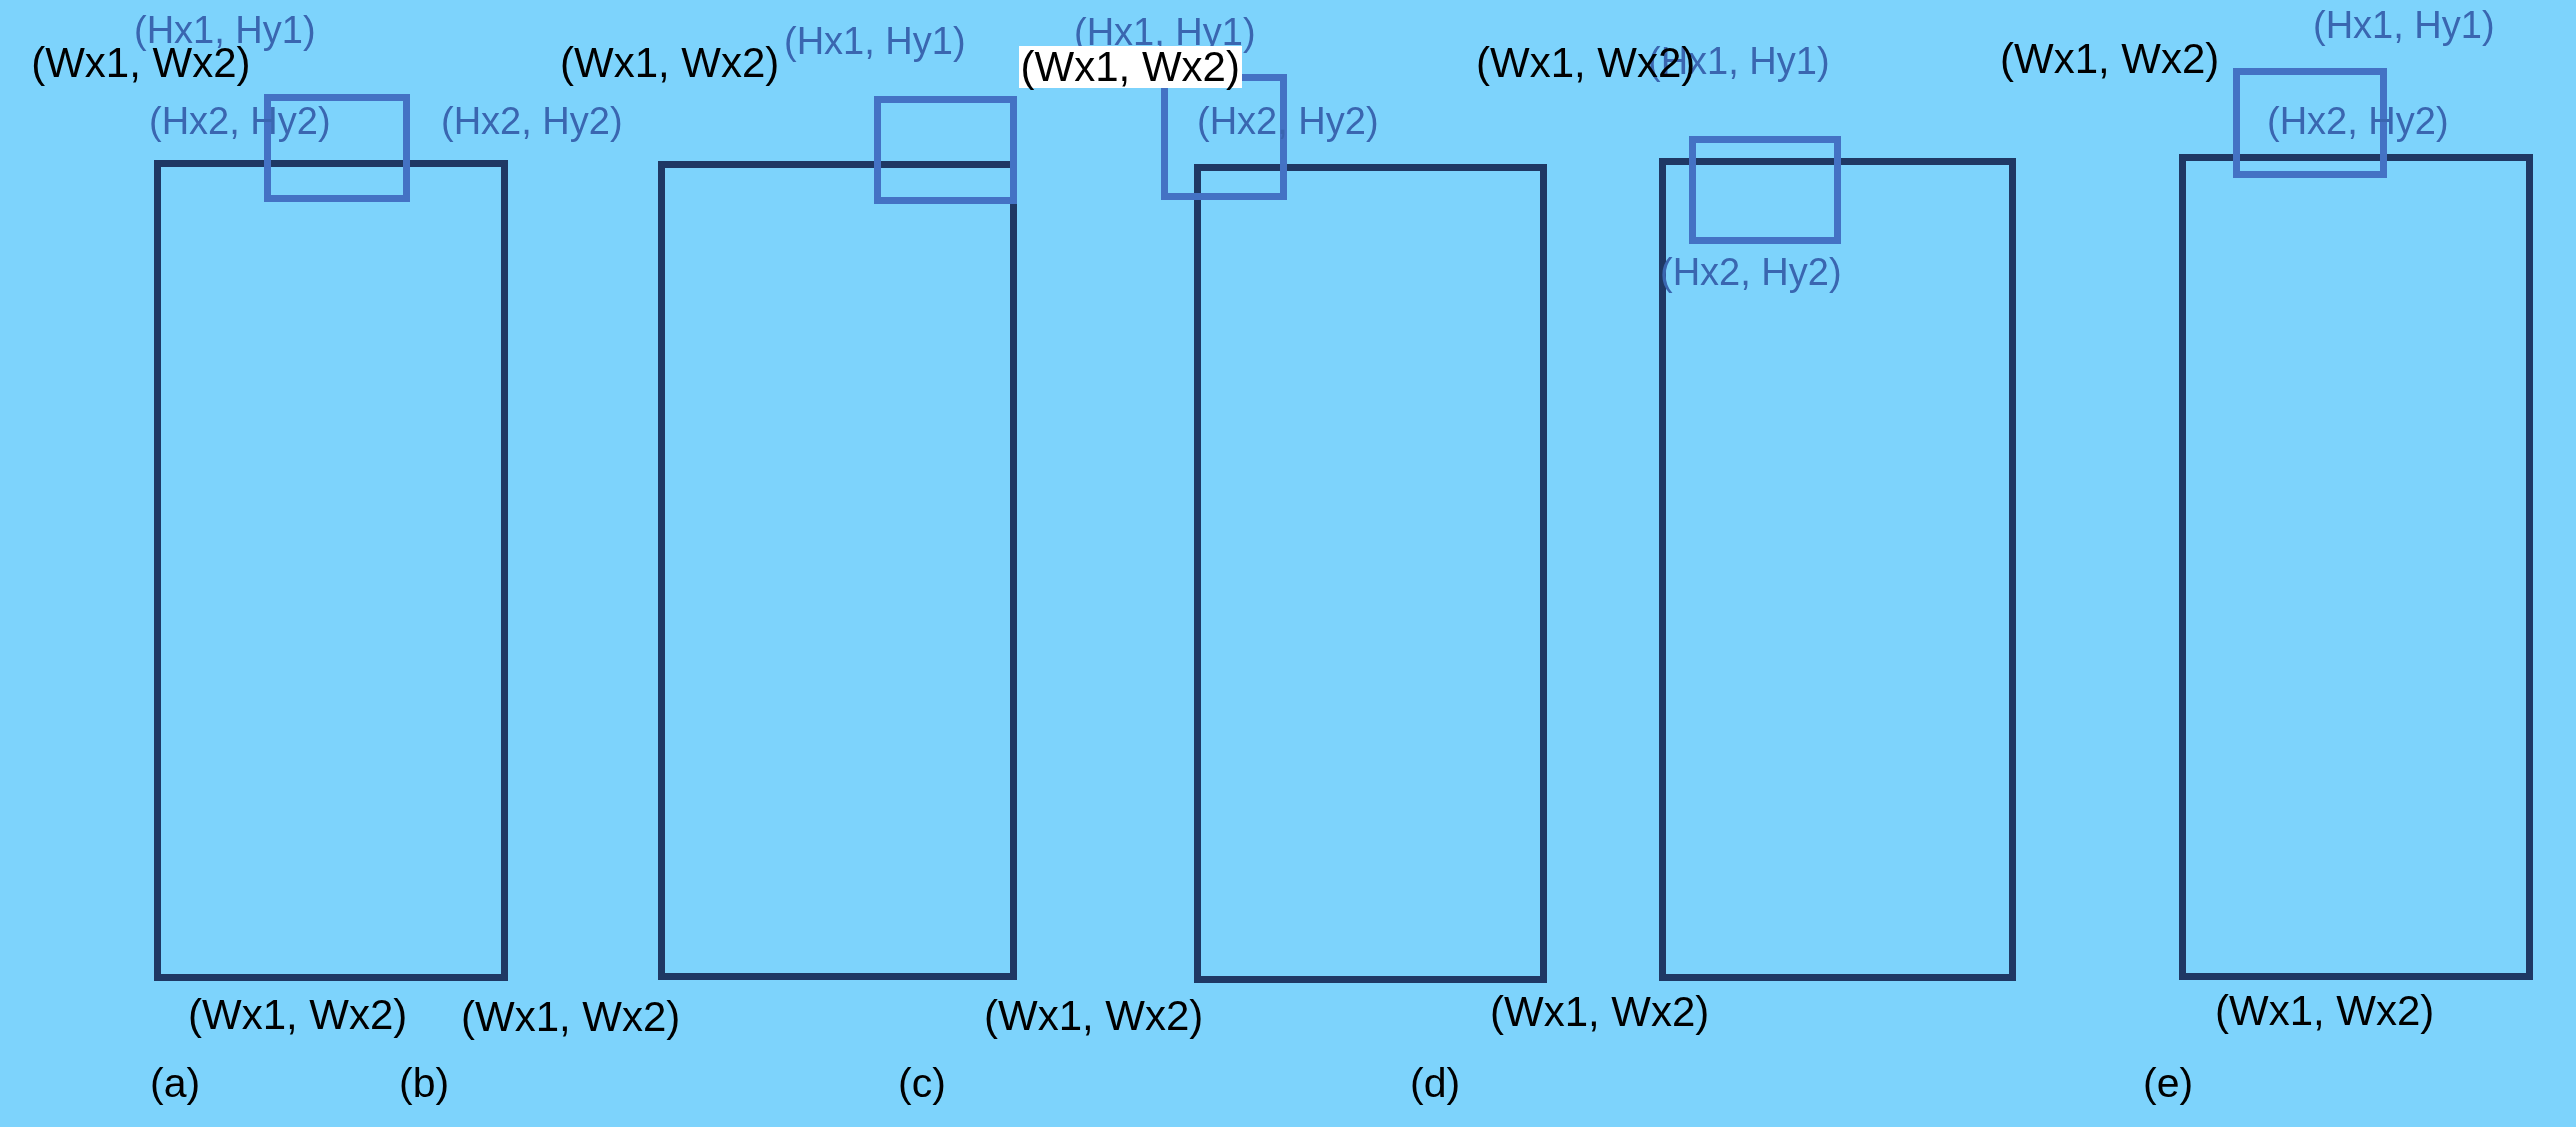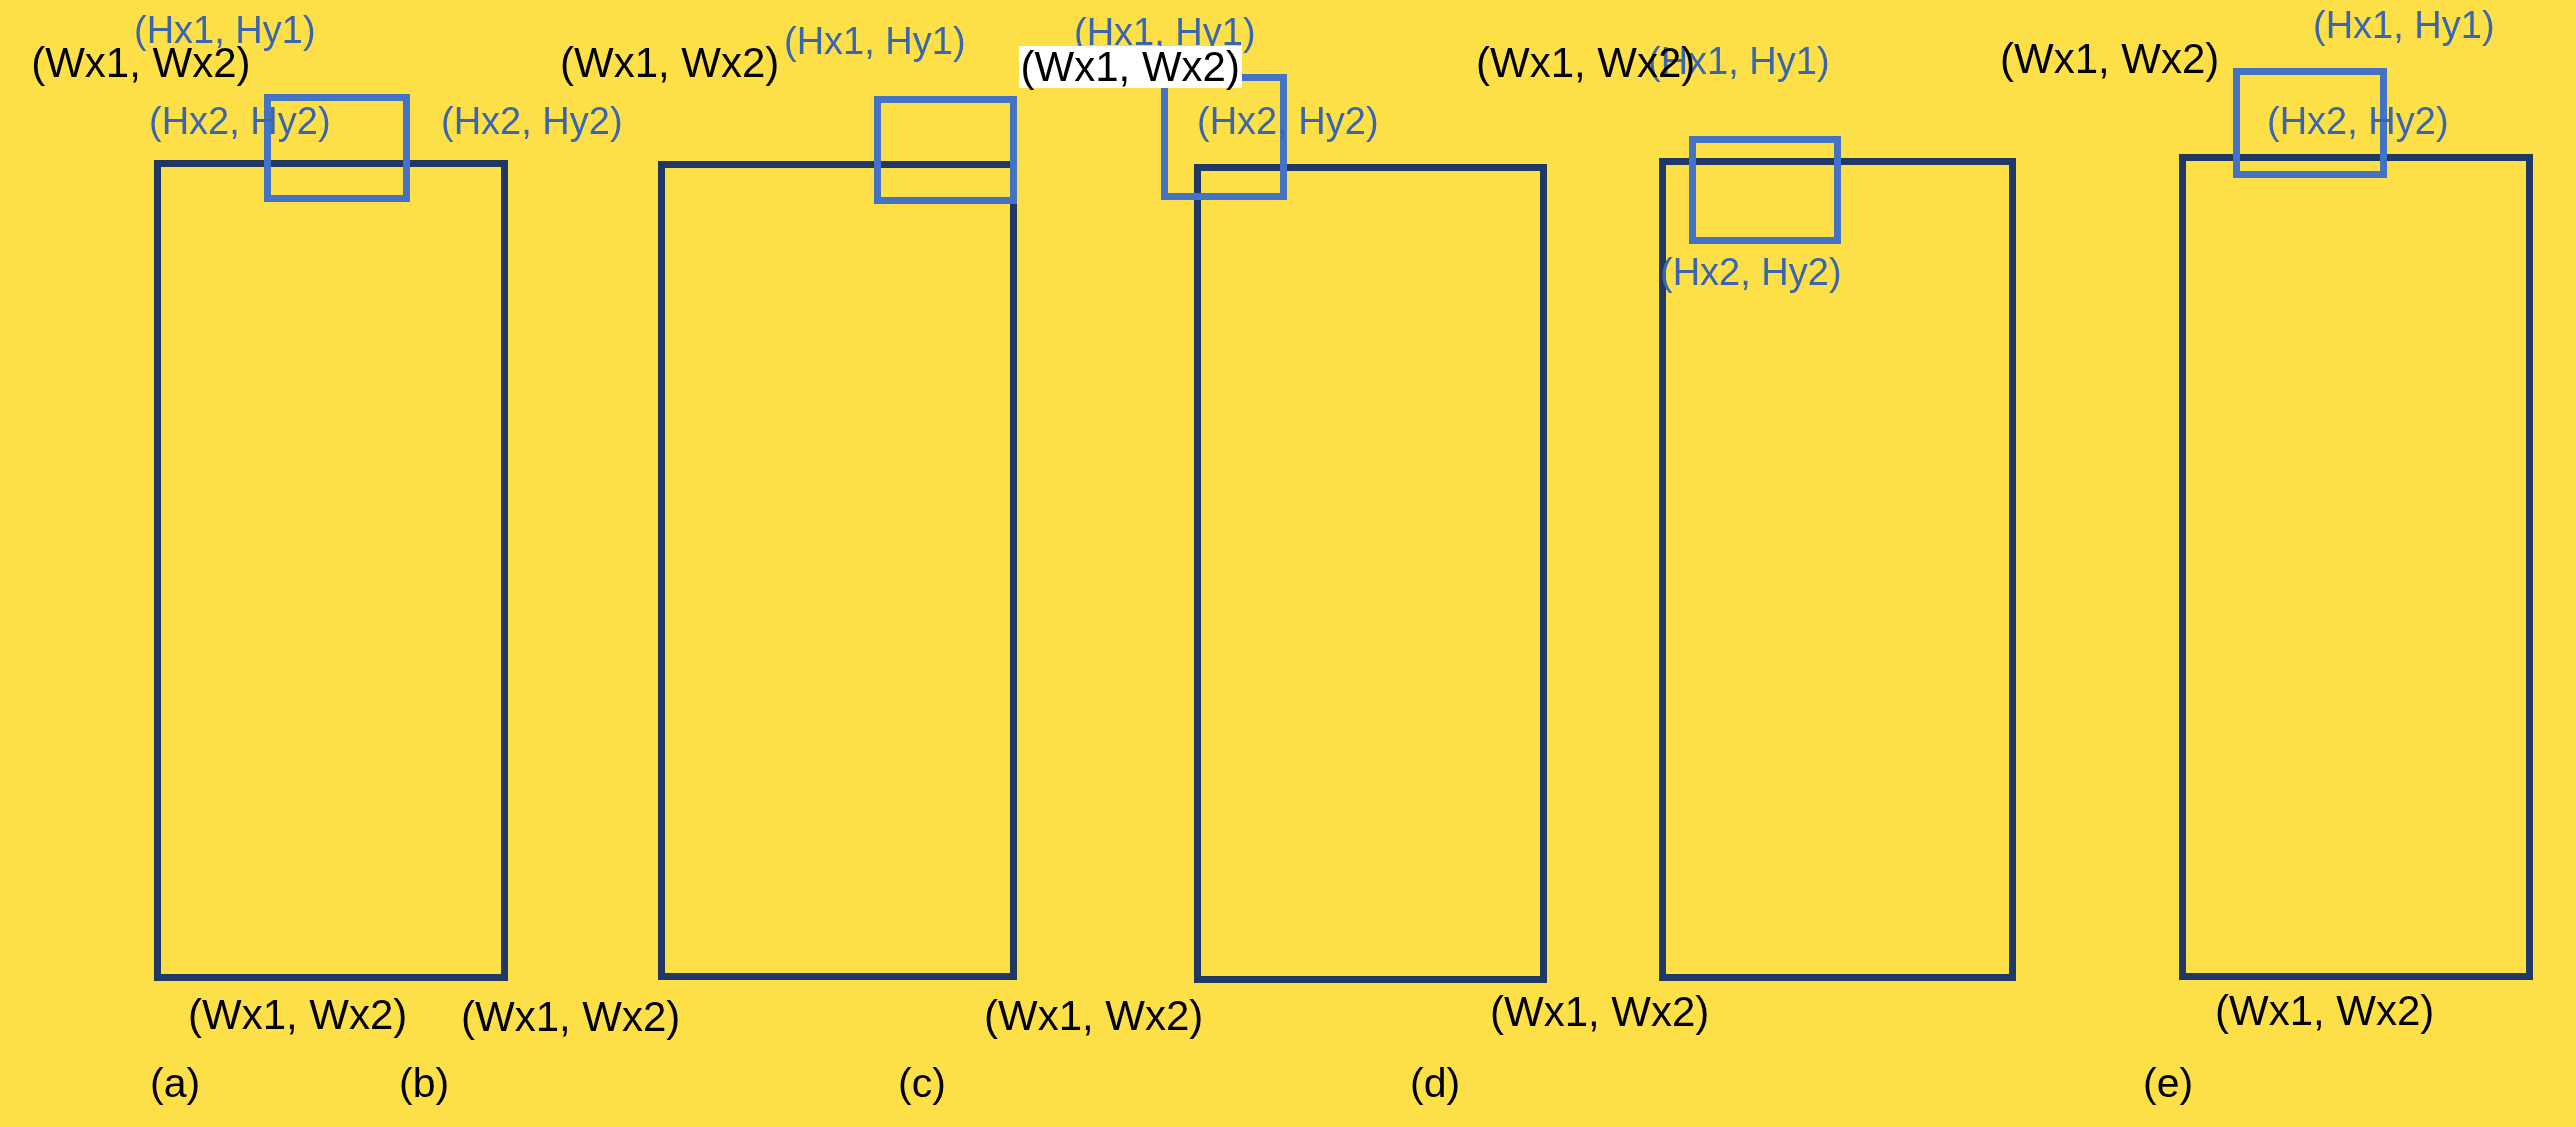--- a/index.html
+++ b/index.html
@@ -8,21 +8,21 @@
     padding: 0;
     background: #ffffff;
   }
   body {
     font-family: "Liberation Sans", sans-serif;
   }
   #figure-root {
     position: relative;
     width: 2576px;
     height: 1127px;
-    background: #fde047;
+    background: #7dd3fc;
     overflow: hidden;
   }
   .panel {
     position: absolute;
     top: 0;
     height: 1127px;
   }
   
   .window-rect {
     position: absolute;

